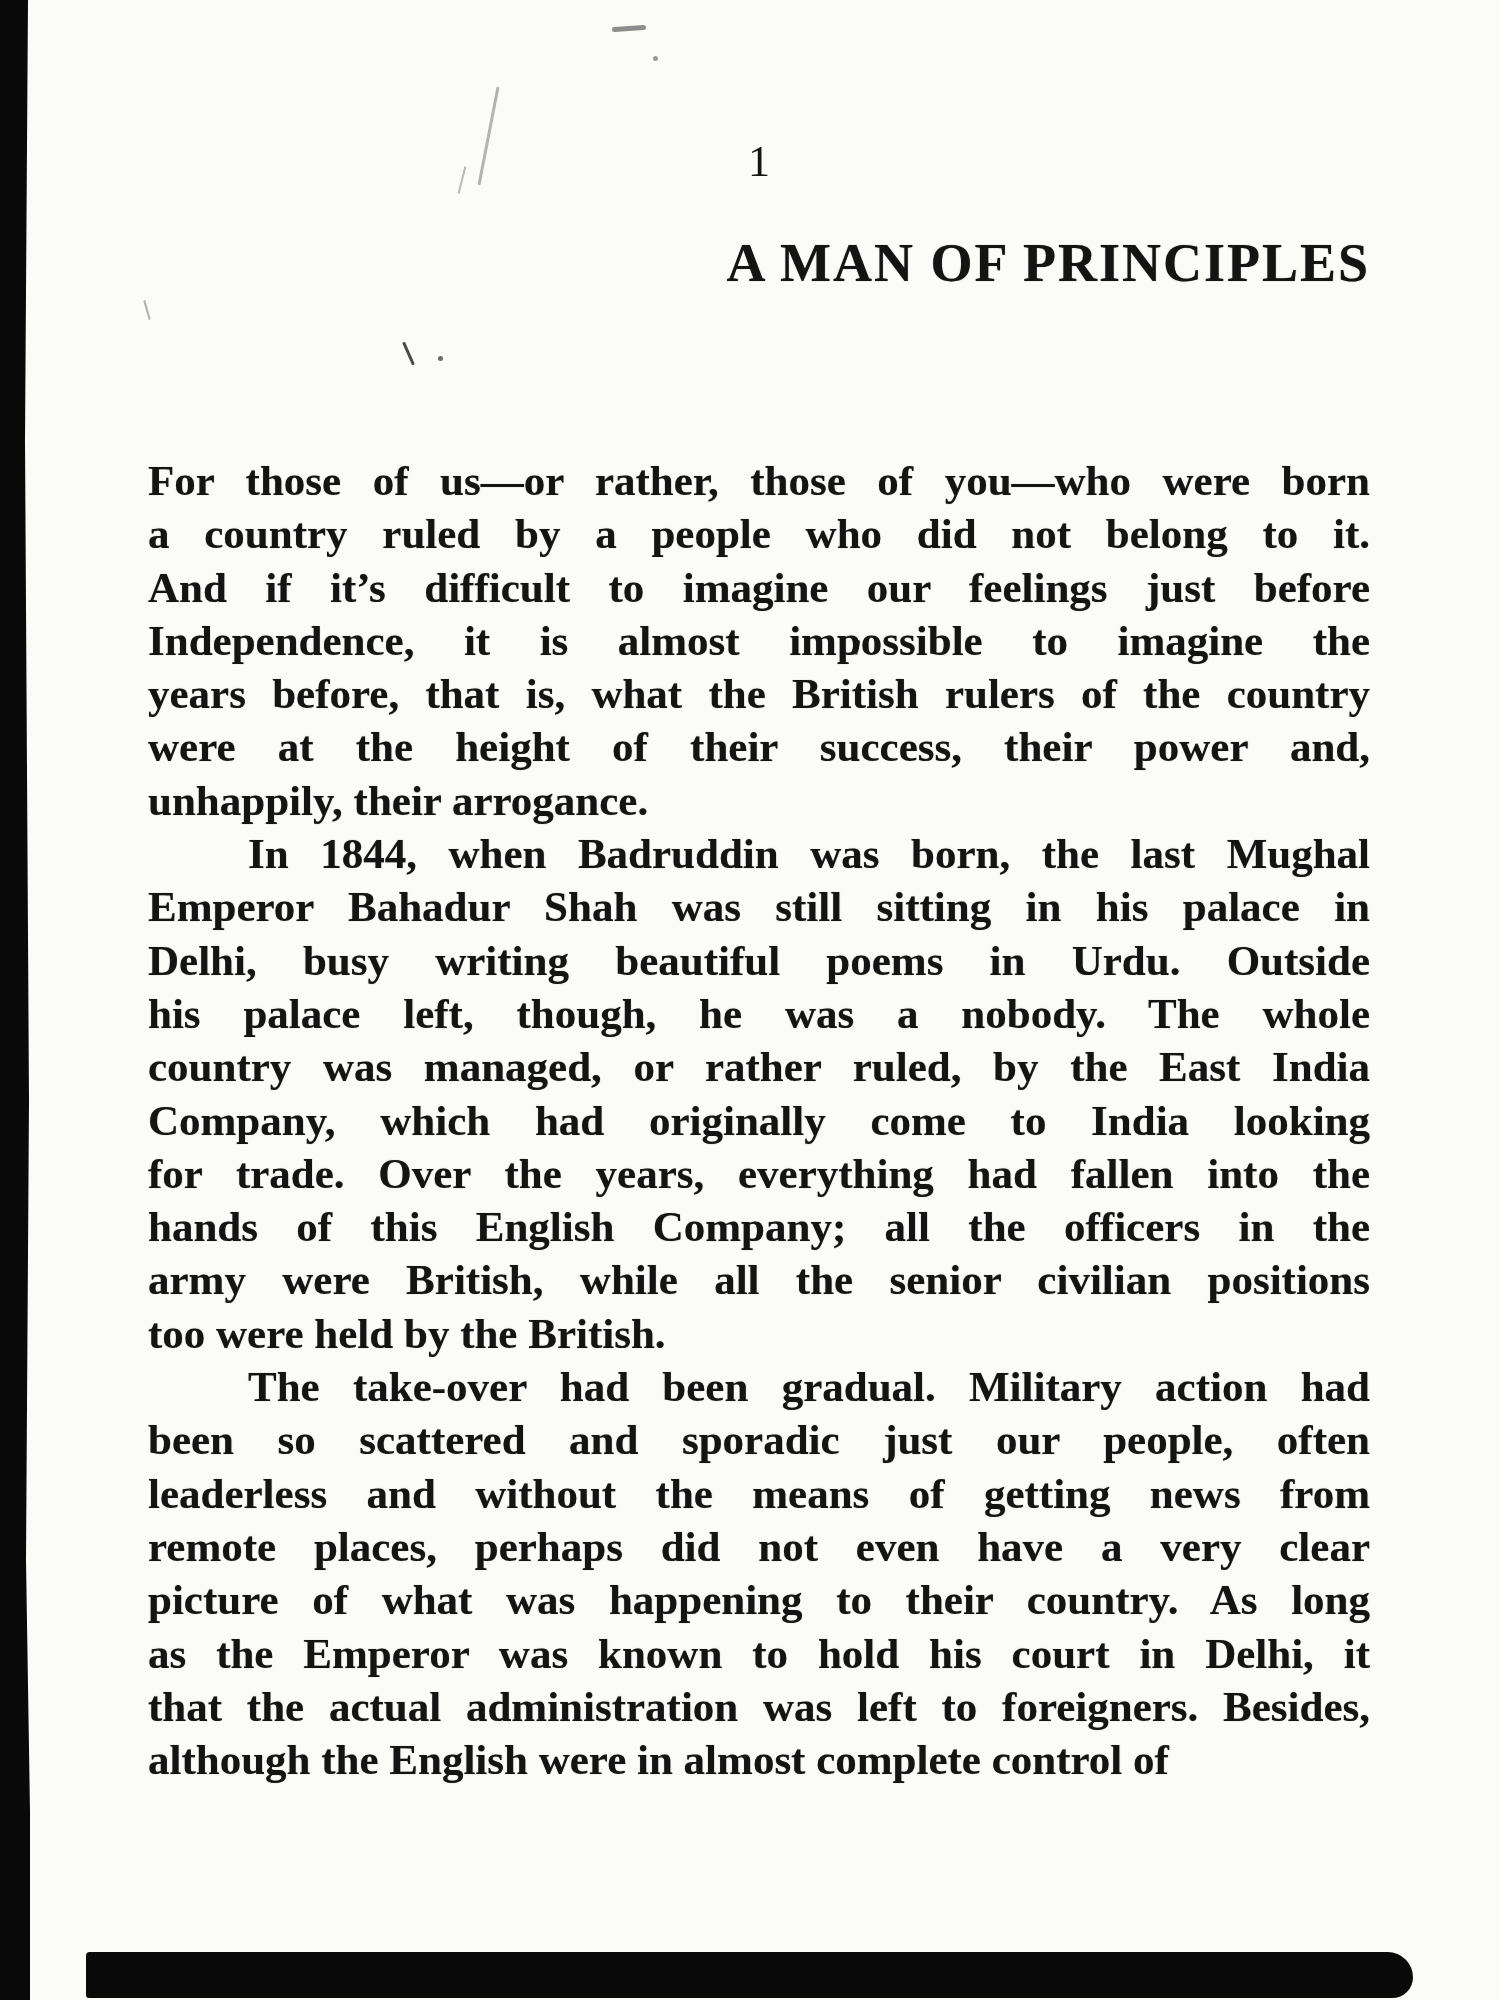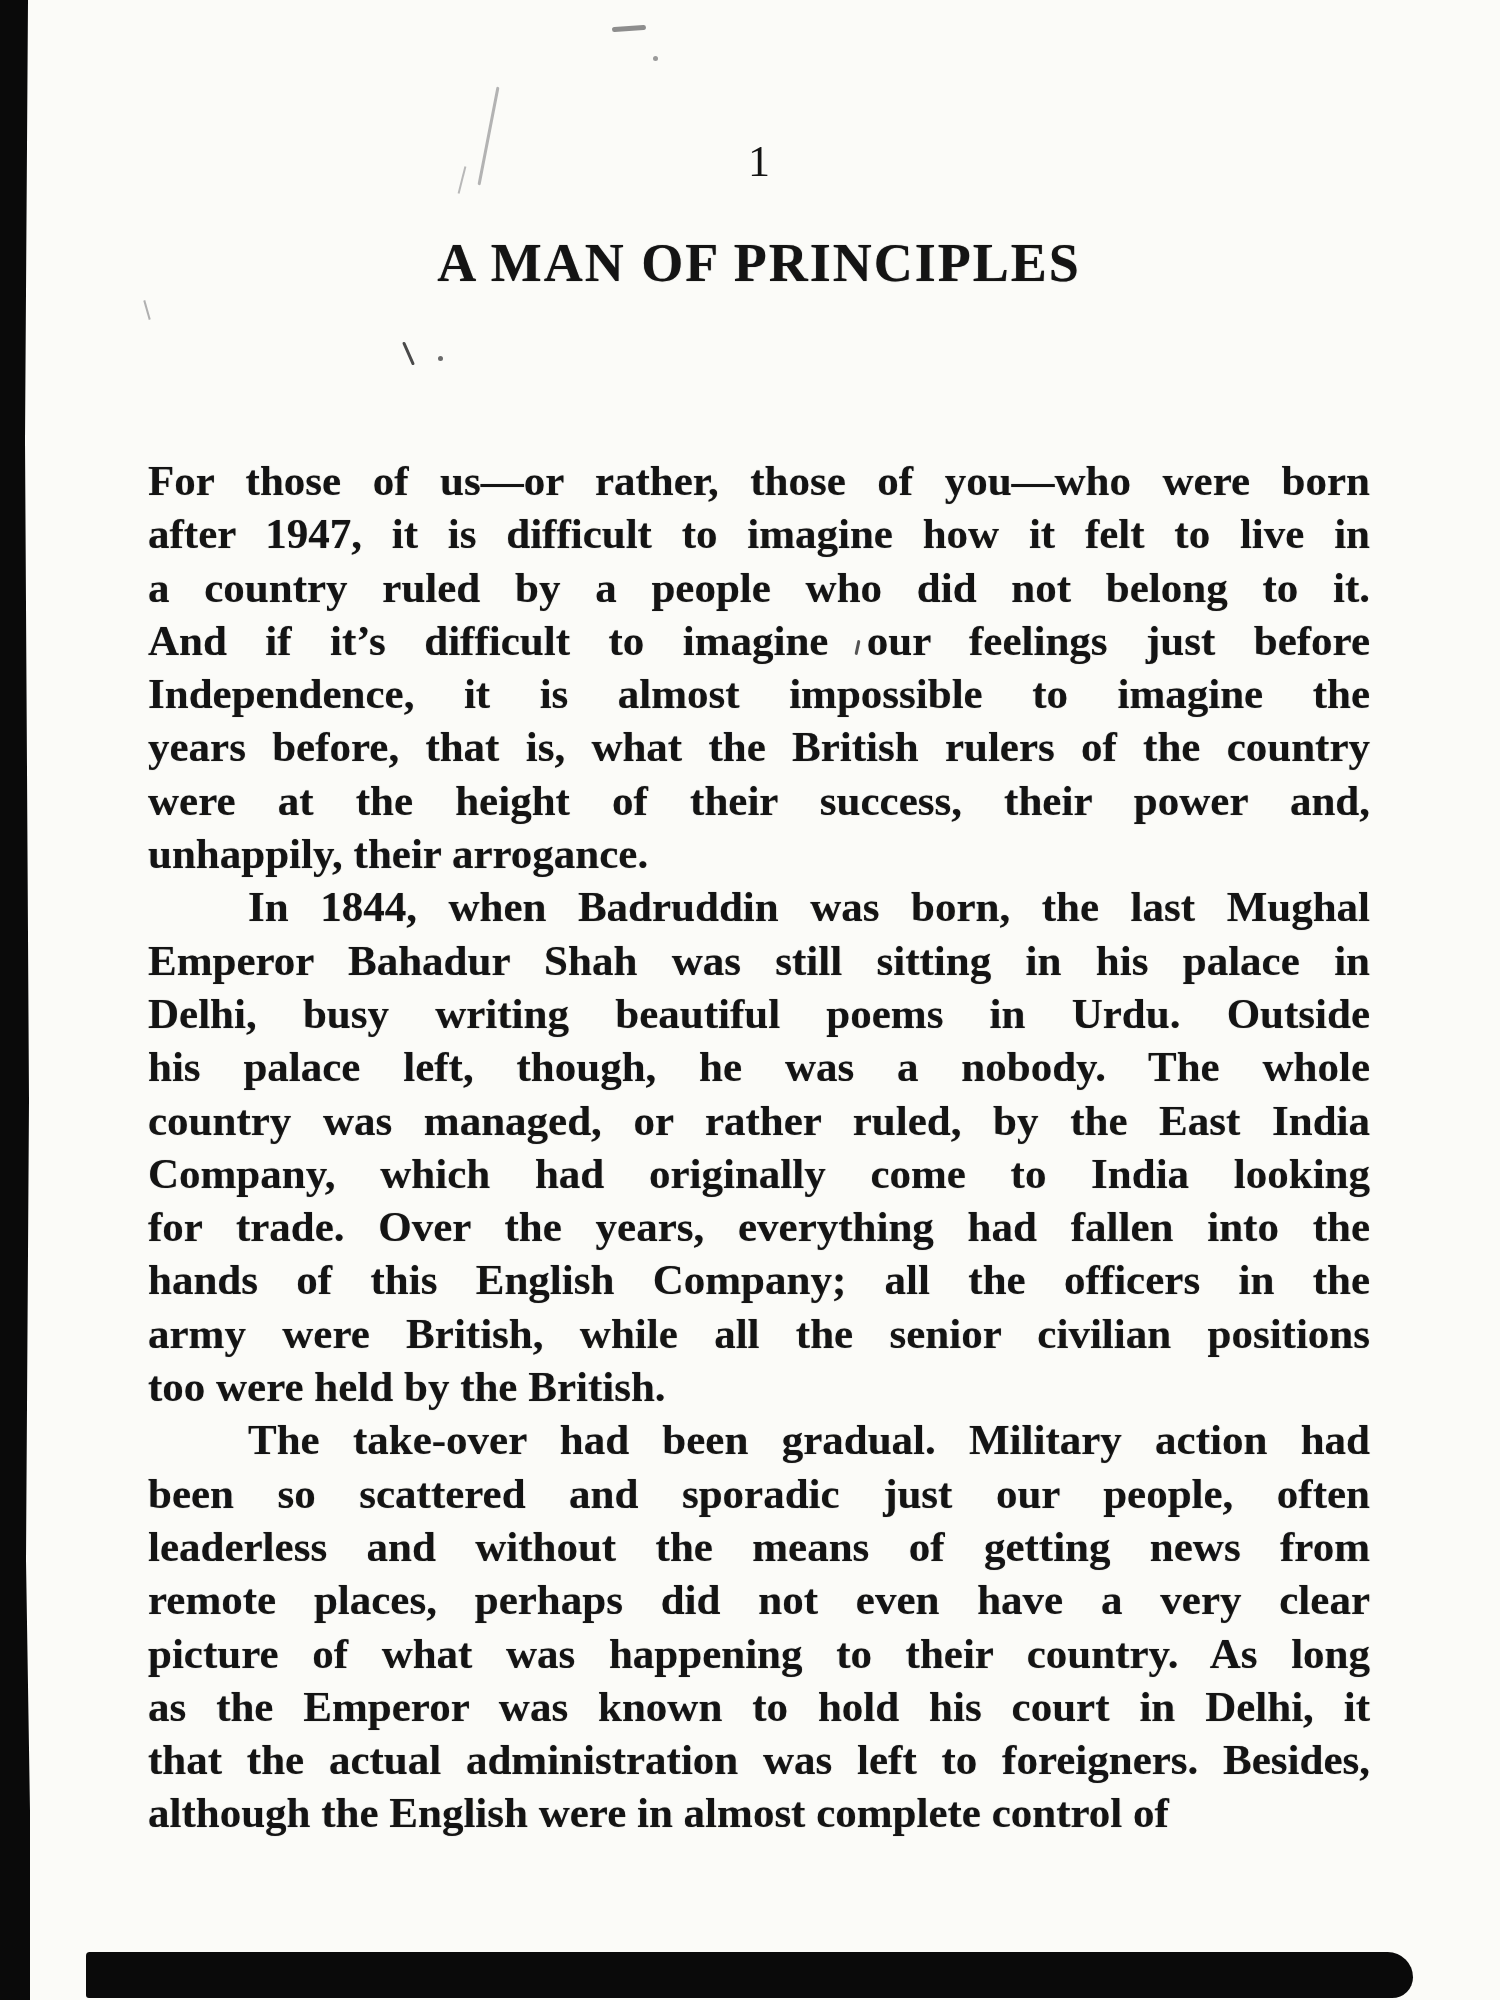--- a/index.html
+++ b/index.html
@@ -36,21 +36,21 @@
   .s-dot2{left:438px;top:356px;width:5px;height:5px;background:#6a6a6a;border-radius:50%;}
   .s-tick{left:856px;top:640px;width:3px;height:15px;background:#555;transform:rotate(12deg);border-radius:2px;}
   .s-slash2{left:146px;top:300px;width:2px;height:20px;background:#b0b0b0;transform:rotate(-16deg);}
   
   .folio{
     position:absolute;left:148px;top:136px;width:1222px;
     text-align:center;font-size:44px;
   }
   .chapter-title{
     position:absolute;left:148px;top:232px;width:1222px;
-    text-align:center;font-size:54px;font-weight:bold;letter-spacing:2px;
+    text-align:right;font-size:54px;font-weight:bold;letter-spacing:2px;
     text-shadow:0 0 1px rgba(10,10,10,.55);
     white-space:nowrap;
   }
   .text-block{
     position:absolute;left:148px;top:454px;width:1222px;
     font-size:43px;line-height:53.3px;
     text-shadow:0 0 1px rgba(10,10,10,.45);
     font-weight:bold;
   }
   .para{margin:0;}
@@ -74,21 +74,20 @@
 <div class="scratch s-slash"></div>
 <div class="scratch s-dot2"></div>
 <div class="scratch s-tick"></div>
 <div class="scratch s-slash2"></div>
 
 <div class="folio">1</div>
 <div class="chapter-title">A MAN OF PRINCIPLES</div>
 <div class="text-block">
     <div class="para">
       <div class="line">For those of us—or rather, those of you—who were born</div>
-      <div class="line">after 1947, it is difficult to imagine how it felt to live in</div>
       <div class="line">a country ruled by a people who did not belong to it.</div>
       <div class="line">And if it’s difficult to imagine our feelings just before</div>
       <div class="line">Independence, it is almost impossible to imagine the</div>
       <div class="line">years before, that is, what the British rulers of the country</div>
       <div class="line">were at the height of their success, their power and,</div>
       <div class="line last">unhappily, their arrogance.</div>
     </div>
     <div class="para">
       <div class="line indent">In 1844, when Badruddin was born, the last Mughal</div>
       <div class="line">Emperor Bahadur Shah was still sitting in his palace in</div>

